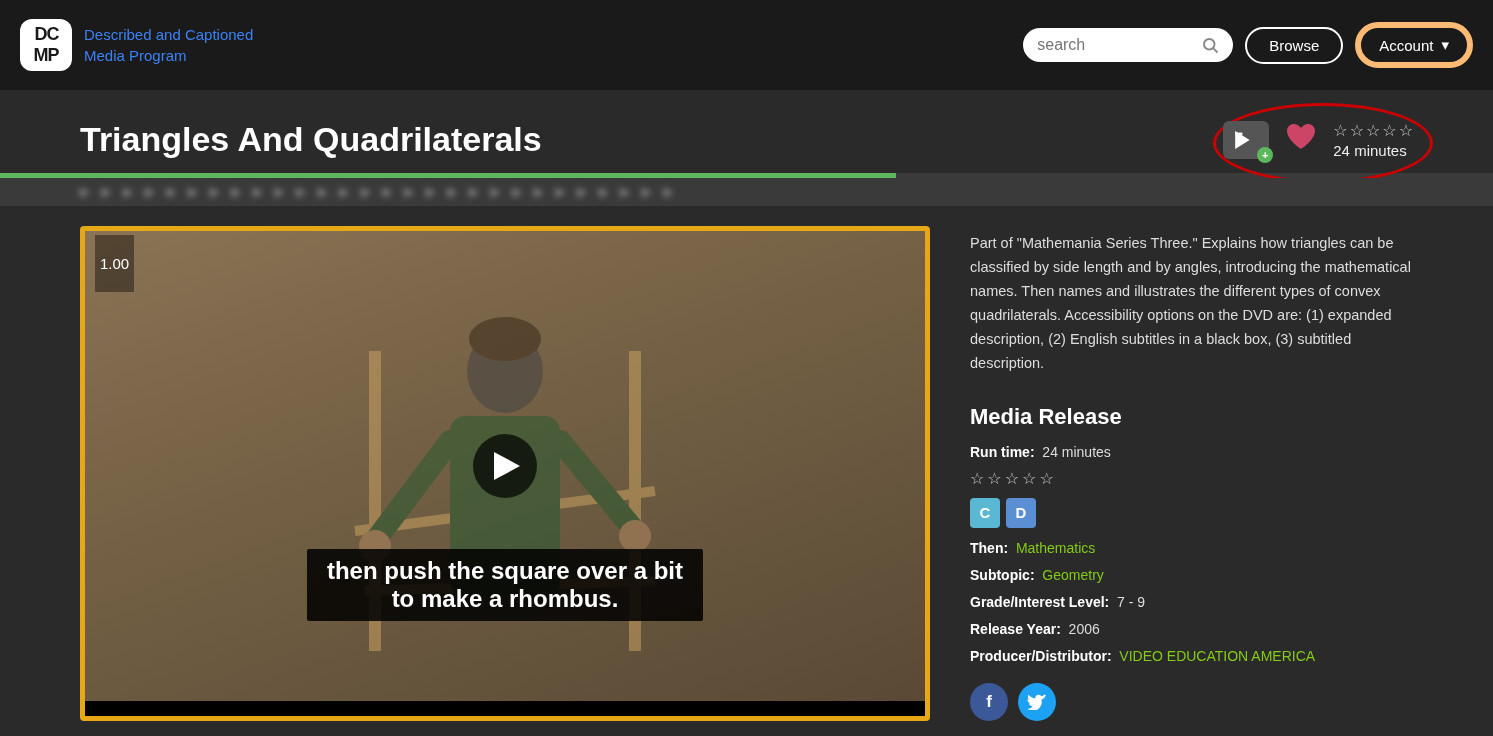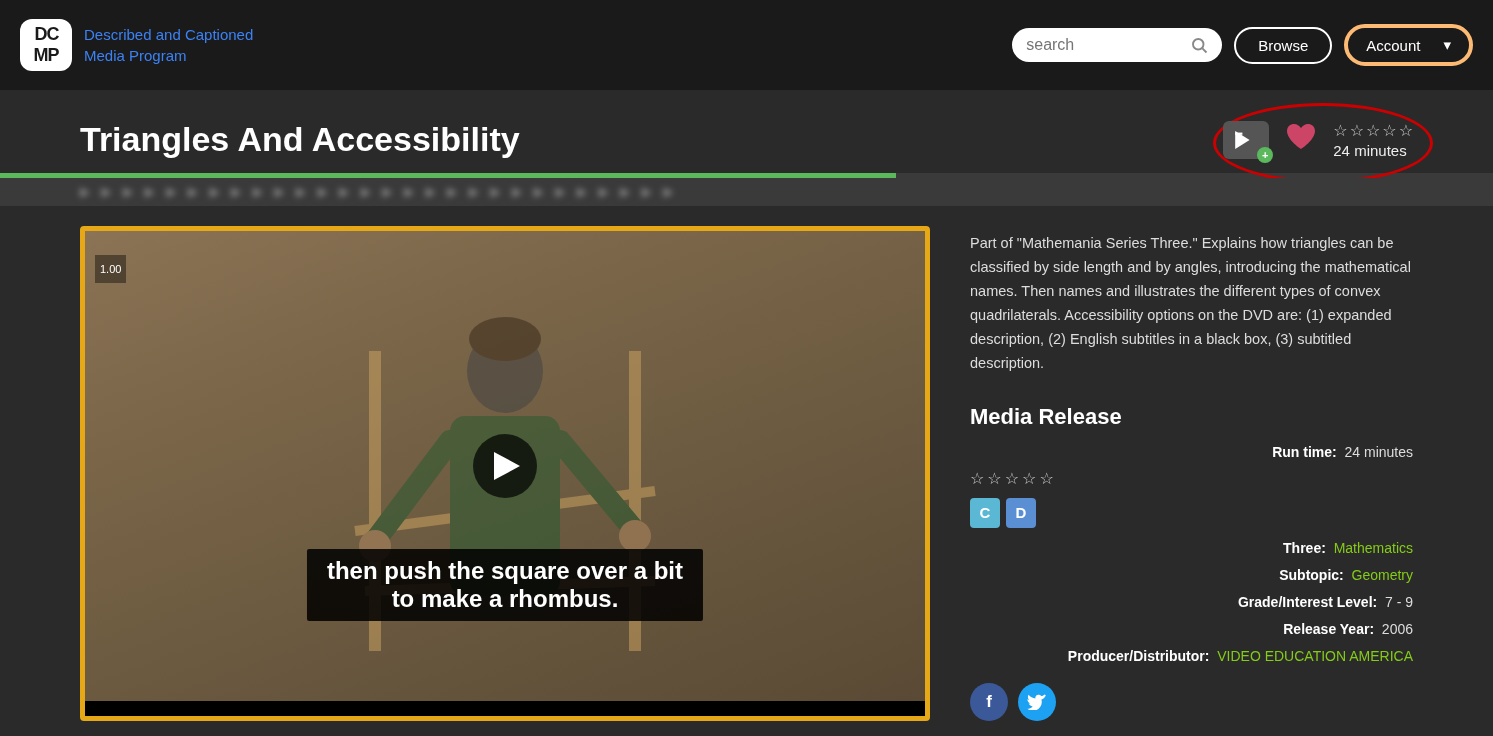--- a/index.html
+++ b/index.html
@@ -70,29 +70,29 @@
       border: 2px solid #fff;
       color: #fff;
       border-radius: 25px;
       padding: 8px 22px;
       font-size: 15px;
       cursor: pointer;
       text-align: right;
     }
     .account-btn {
       background: transparent;
-      border: 4px solid #fdba74;
+      border: 6px solid #fdba74;
       color: #fff;
       border-radius: 25px;
       padding: 8px 18px;
       font-size: 15px;
       cursor: pointer;
       display: flex;
       align-items: center;
-      gap: 23px;
+      gap: 8px;
     }
 
     
     .page-title-area {
       padding: 30px 80px 0 80px;
       display: flex;
       align-items: center;
       justify-content: space-between;
     }
     .page-title {
@@ -261,26 +261,26 @@
     .play-triangle {
       width: 0;
       height: 0;
       border-style: solid;
       border-width: 14px 0 14px 26px;
       border-color: transparent transparent transparent #fff;
       margin-left: 4px;
     }
     .timecode {
       position: absolute;
-      top: 24px;
+      top: 4px;
       left: 10px;
       color: #fff;
-      font-size: 11px;
+      font-size: 15px;
       background: rgba(0,0,0,0.4);
-      padding: 8px 5px;
+      padding: 20px 5px;
     }
 
     
     .sidebar {
       flex: 1;
       padding-top: 6px;
     }
     .description-text {
       font-size: 14.5px;
       line-height: 1.65;
@@ -291,21 +291,20 @@
       font-size: 22px;
       font-weight: 700;
       color: #fff;
       margin-bottom: 12px;
     }
     .detail-row {
       font-size: 14px;
       color: #ddd;
       margin-bottom: 6px;
       line-height: 1.5;
-      text-align: right;
     }
     .detail-row strong {
       color: #fff;
       font-weight: 700;
     }
     .detail-link {
       color: #84cc16;
       text-decoration: none;
       cursor: pointer;
     }
@@ -374,21 +373,21 @@
     </div>
     <button class="browse-btn">Browse</button>
     <button class="account-btn">
       <span>Account</span>
       <span>▾</span>
     </button>
   </div>
 </header>
 
 <div class="page-title-area">
-  <h1 class="page-title">Triangles And Accessibility</h1>
+  <h1 class="page-title">Triangles And Quadrilaterals</h1>
   <div class="title-actions">
     <div class="red-oval"></div>
     <button class="add-to-playlist-btn">
       <svg width="22" height="18" viewBox="0 0 24 20" fill="white">
         <polygon points="0,0 16,10 0,20" fill="white"></polygon>
         <line x1="0" y1="3" x2="8" y2="3" stroke="white" stroke-width="2.5"></line>
       </svg>
       <div class="add-badge">+</div>
     </button>
     <button class="heart-btn">
@@ -469,21 +468,21 @@
       <span class="star">☆</span>
       <span class="star">☆</span>
     </div>
 
     <div class="badges-row">
       <div class="badge badge-c">C</div>
       <div class="badge badge-d">D</div>
     </div>
 
     <div class="detail-row">
-      <strong>Three:</strong>
+      <strong>Then:</strong>
       &nbsp;<a class="detail-link">Mathematics</a>
     </div>
 
     <div class="detail-row">
       <strong>Subtopic:</strong>
       &nbsp;<a class="detail-link">Geometry</a>
     </div>
 
     <div class="detail-row">
       <strong>Grade/Interest Level:</strong>

